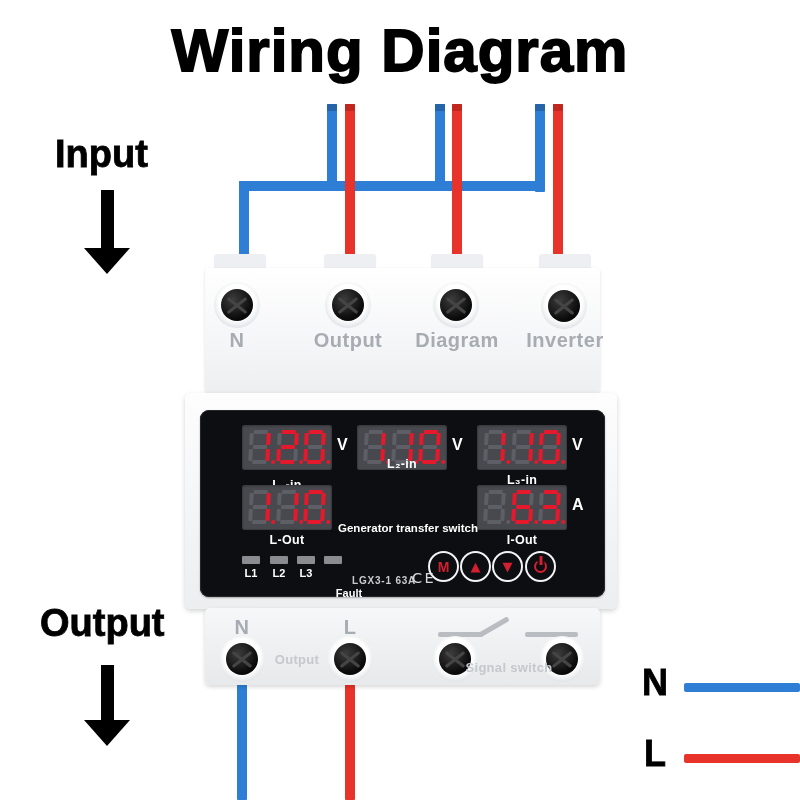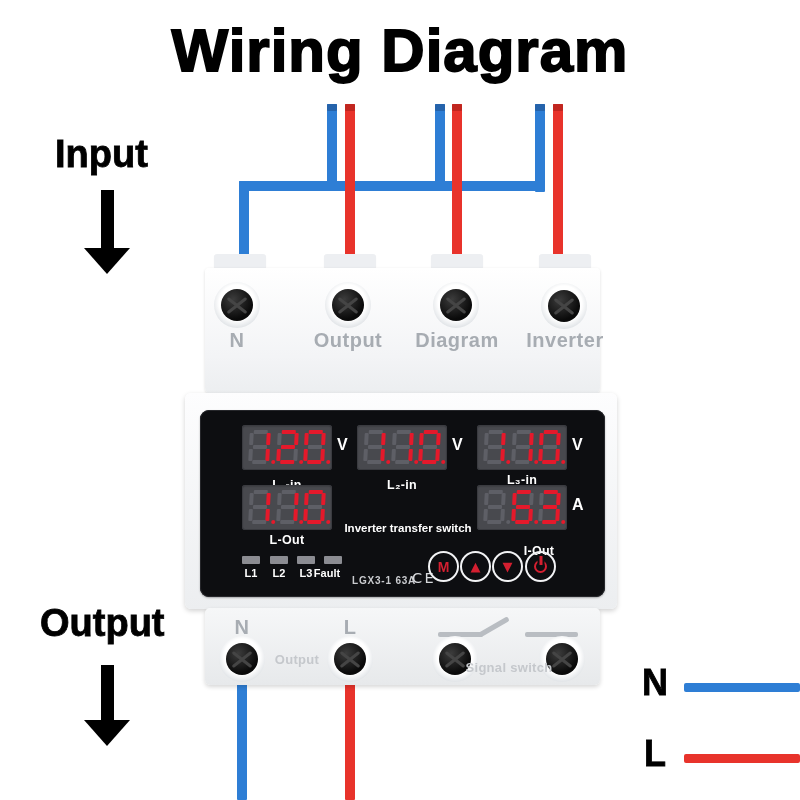--- a/index.html
+++ b/index.html
@@ -300,21 +300,21 @@
           <div class="seg seg-e on"></div>
           <div class="seg seg-f on"></div>
           <div class="seg seg-g"></div>
           <div class="dp on"></div>
         </div>
       </div>
     <div class="unit" style="left:137px; top:26px;">V</div>
     <div class="unit" style="left:252px; top:26px;">V</div>
     <div class="unit" style="left:372px; top:26px;">V</div>
     <div class="d-label" style="left:42px;  top:68px;">L₁-in</div>
-    <div class="d-label" style="left:157px; top:68px;">L₂-in</div>
+    <div class="d-label" style="left:157px; top:47px;">L₂-in</div>
     <div class="d-label" style="left:277px; top:63px;">L₃-in</div>
 
     <div class="display" style="left:42px;  top:75px;">
         <div class="digit">
           <div class="seg seg-a"></div>
           <div class="seg seg-b on"></div>
           <div class="seg seg-c on"></div>
           <div class="seg seg-d"></div>
           <div class="seg seg-e"></div>
           <div class="seg seg-f"></div>
@@ -369,32 +369,32 @@
           <div class="seg seg-c on"></div>
           <div class="seg seg-d on"></div>
           <div class="seg seg-e"></div>
           <div class="seg seg-f"></div>
           <div class="seg seg-g on"></div>
           <div class="dp on"></div>
         </div>
       </div>
     <div class="unit" style="left:372px; top:86px;">A</div>
     <div class="d-label" style="left:42px;  top:123px;">L-Out</div>
-    <div class="d-label" style="left:294px; top:123px;margin-top:11px;">I-Out</div>
-
-    <div class="brand-sub">Inverter transfer switch</div>
+    <div class="d-label" style="left:277px; top:123px;">I-Out</div>
+
+    <div class="brand-sub">Generator transfer switch</div>
 
     <div class="ind-bar" style="left:42px;"></div>
     <div class="ind-bar" style="left:70px;"></div>
     <div class="ind-bar" style="left:97px;"></div>
     <div class="ind-bar" style="left:124px;"></div>
     <div class="ind-label" style="left:36px;">L1</div>
     <div class="ind-label" style="left:64px;">L2</div>
     <div class="ind-label" style="left:91px;">L3</div>
-    <div class="ind-label" style="left:112px;">Fault</div>
+    <div class="ind-label" style="left:134px;margin-top:20px;">Fault</div>
 
     <div class="model">LGX3-1 63A</div>
     <div class="ce">CE</div>
 
     <div class="btn" style="left:228px;">
         <span>M</span>
       </div>
     <div class="btn" style="left:260px;">
         <span class="tri">▲</span>
       </div>

